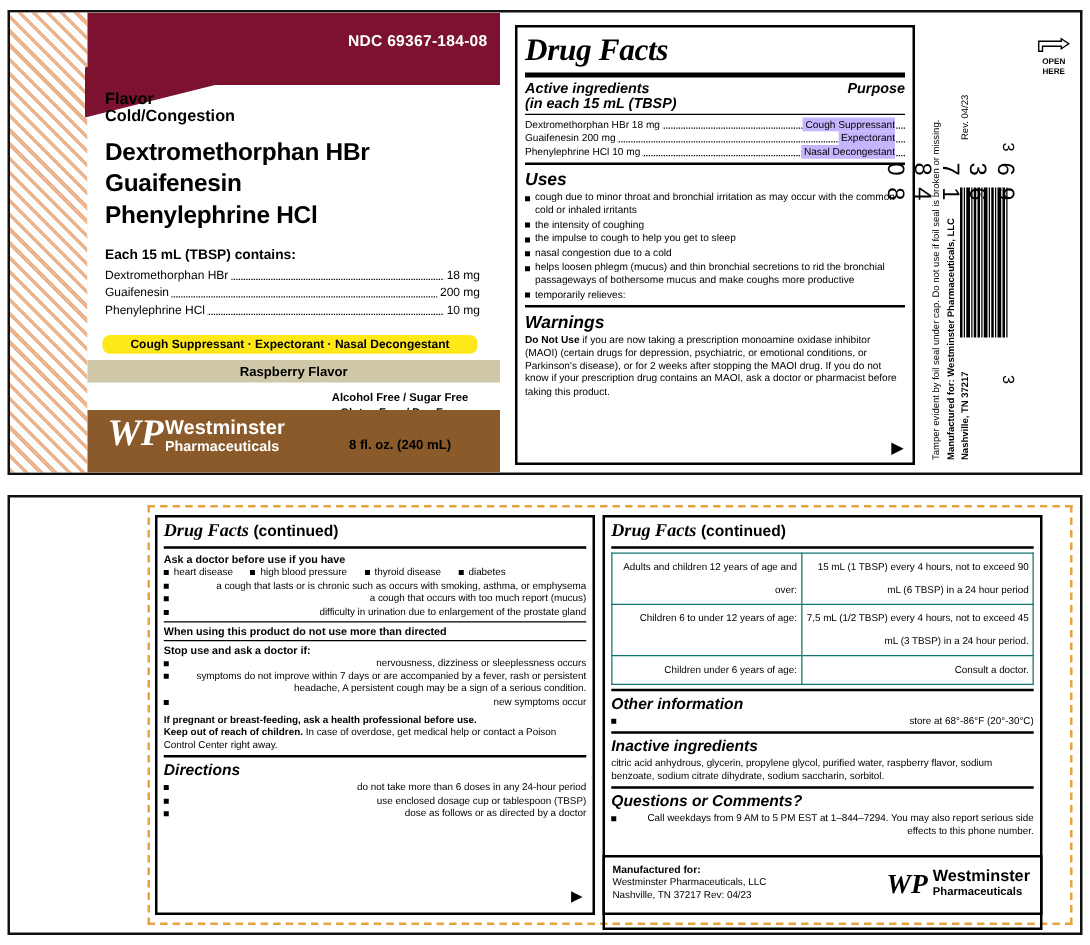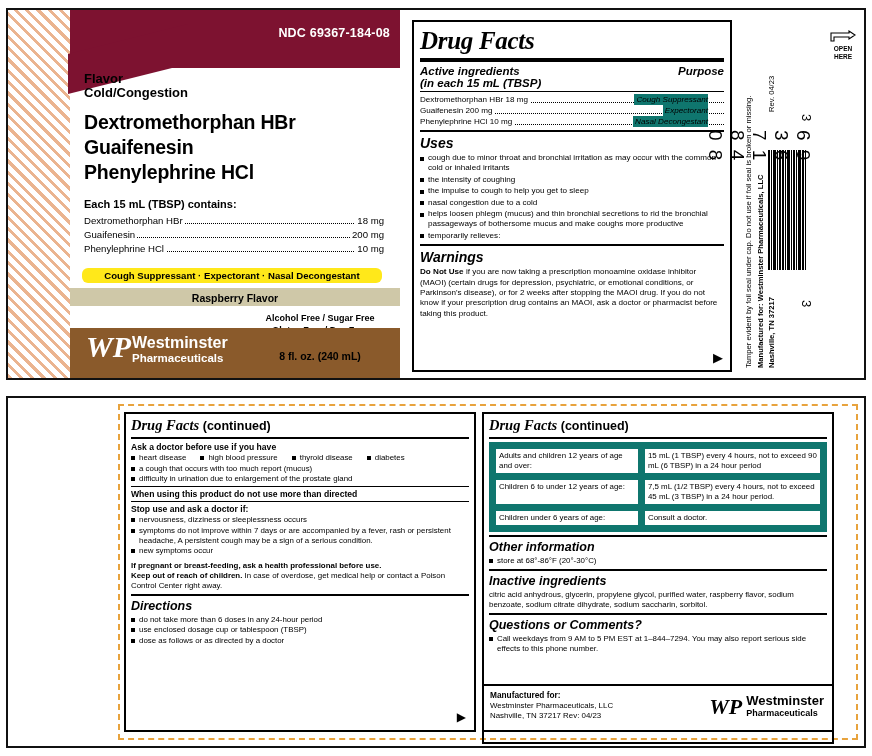--- a/index.html
+++ b/index.html
@@ -51,21 +51,21 @@
   
   .df-top{position:absolute;left:404px;top:10px;width:320px;height:352px;border:2px solid #000;box-sizing:border-box;background:#fff;padding:0 6px;}
   .df-title{font-family:"Liberation Serif",serif;font-style:italic;font-weight:bold;font-size:25px;line-height:30px;padding-top:4px;letter-spacing:-.3px;}
   .rule-thick{border-bottom:4px solid #000;margin:2px 0 3px;}
   .rule-med{border-bottom:2px solid #000;margin:3px 0;}
   .rule-thin{border-bottom:1px solid #000;margin:2px 0;}
   .ai-head{display:flex;justify-content:space-between;font-size:11.5px;font-weight:bold;font-style:italic;}
   .ai-head2{font-size:11.5px;font-weight:bold;font-style:italic;}
   .ai-row{position:relative;font-size:8.1px;height:11px;line-height:11px;}
   .ai-row .nm{position:absolute;left:0;background:#fff;padding-right:2px;z-index:2;}
-  .ai-row .pp{position:absolute;right:16px;background:#0f766e;padding-left:2px;z-index:2;font-style:italic;}
+  .ai-row .pp{position:absolute;right:8px;background:#c4b5fd;padding-left:2px;z-index:2;}
   .ai-row .dots{position:absolute;left:0;right:0;bottom:2px;border-bottom:1px dotted #000;}
   .sec-h{font-size:14px;font-weight:bold;font-style:italic;margin:1px 0 2px;}
   .bl{font-size:8.1px;line-height:10.4px;margin:0;padding:0;list-style:none;}
   .bl li{position:relative;padding-left:8px;margin-bottom:1px;}
   .bl li:before{content:"";position:absolute;left:0;top:3.5px;width:4px;height:4px;background:#000;}
   .warn-body{font-size:8.1px;line-height:10.4px;}
   .arrow-r{position:absolute;right:7px;bottom:5px;font-size:13px;}
 
   
   .vstrip{position:absolute;left:728px;top:10px;width:22px;height:352px;}
@@ -84,28 +84,28 @@
   .bot-panel{position:absolute;left:6px;top:396px;width:860px;height:352px;border:2px solid #111;box-sizing:border-box;background:#fff;}
   .dashed{position:absolute;left:118px;top:404px;width:740px;height:336px;border:2px dashed #e8a33d;box-sizing:border-box;}
 
   .bcol{position:absolute;border:2px solid #000;box-sizing:border-box;background:#fff;}
   .bl-col{left:124px;top:412px;width:352px;height:320px;padding:0 5px;}
   .br-col{left:482px;top:412px;width:352px;height:320px;padding:0 5px;}
 
   .df-cont{font-family:"Liberation Serif",serif;font-size:14.5px;font-weight:bold;font-style:italic;padding-top:3px;}
   .df-cont span.reg{font-family:"Liberation Sans",sans-serif;font-style:normal;font-size:12.5px;}
   .bsec-h{font-size:8.6px;font-weight:bold;margin:2px 0 1px;}
-  .bl2{font-size:7.9px;line-height:10px;margin:0;padding:0;list-style:none;}
+  .bl2{font-size:7.9px;line-height:10px;margin:0;padding:0;list-style:none;text-align:right;}
   .bl2 li{position:relative;padding-left:8px;margin-bottom:.5px;}
   .bl2 li:before{content:"";position:absolute;left:0;top:3px;width:4px;height:4px;background:#000;}
   .inline-b{font-size:7.9px;line-height:10px;}
   .itl{font-size:12.5px;font-weight:bold;font-style:italic;margin:2px 0 2px;}
 
   table.dose{width:100%;border-collapse:collapse;font-size:7.9px;}
-  table.dose td{border:7px solid #0f766e;padding:2px 3px;vertical-align:top;line-height:10px;}
+  table.dose td{border:1px solid #0f766e;padding:2px 3px;vertical-align:top;line-height:18px;text-align:right;}
   table.dose td.l{width:45%;}
 
   .mfg{position:absolute;left:482px;top:684px;width:352px;height:60px;border:2px solid #000;box-sizing:border-box;padding:4px 6px;font-size:7.9px;line-height:10px;}
   .mfg b{font-size:8.3px;}
   .wp2{position:absolute;right:8px;top:8px;display:flex;align-items:center;gap:4px;}
   .wp2 .g{font-size:22px;font-weight:bold;font-style:italic;font-family:"Liberation Serif",serif;line-height:22px;}
   .wp2 .t1{font-size:13px;font-weight:bold;line-height:13px;}
   .wp2 .t2{font-size:9px;font-weight:bold;}
   .arrow-b{position:absolute;right:8px;bottom:6px;font-size:12px;}
 </style>
@@ -255,20 +255,21 @@
     <div class="rule-med"></div>
 
     <div class="bsec-h">Ask a doctor before use if you have</div>
     <ul class="bl2" style="display:flex;gap:14px;flex-wrap:wrap;">
       <li>heart disease</li>
       <li>high blood pressure</li>
       <li>thyroid disease</li>
       <li>diabetes</li>
     </ul>
     <ul class="bl2">
+      <li>a cough that lasts or is chronic such as occurs with smoking, asthma, or emphysema</li>
       <li>a cough that occurs with too much report (mucus)</li>
       <li>difficulty in urination due to enlargement of the prostate gland</li>
     </ul>
 
     <div class="rule-thin"></div>
     <div class="bsec-h">When using this product do not use more than directed</div>
     <div class="rule-thin"></div>
 
     <div class="bsec-h">Stop use and ask a doctor if:</div>
     <ul class="bl2">

